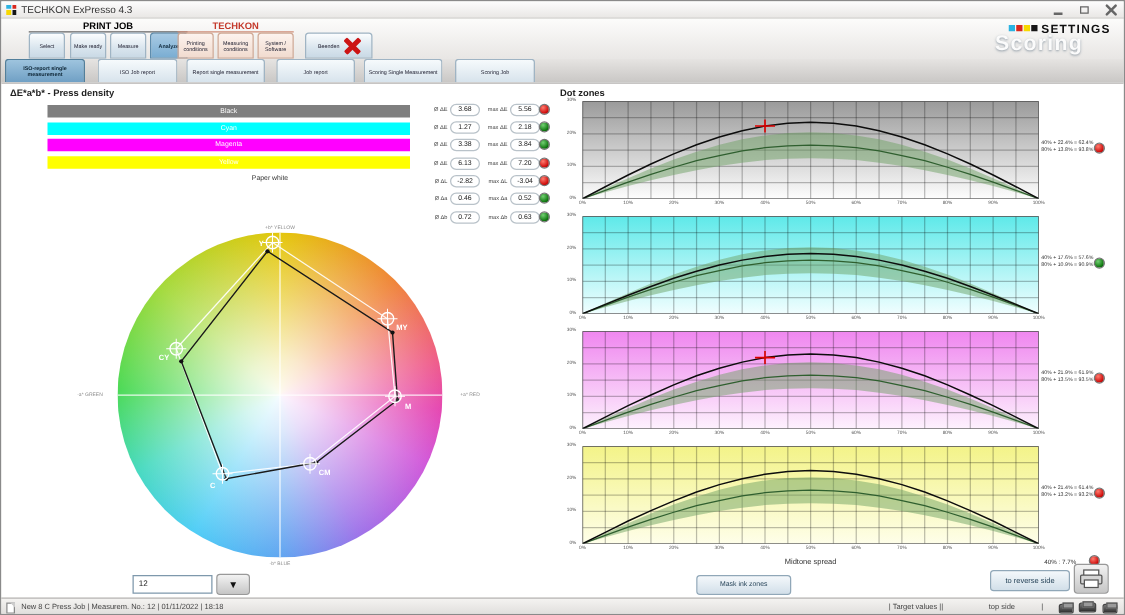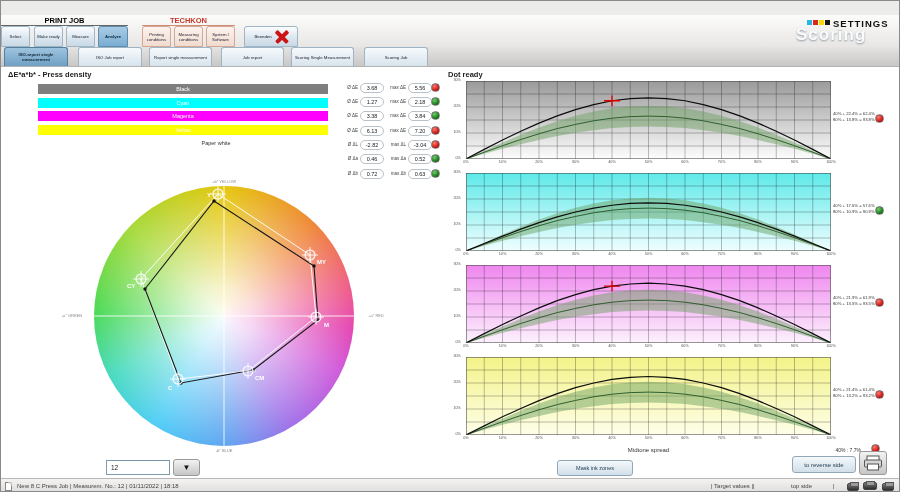--- a/index.html
+++ b/index.html
@@ -86,23 +86,43 @@
   .doc-icon{position:absolute;width:7px;height:9px;background:#fff;border:1px solid #888}
   .doc-icon::after{content:"";position:absolute;right:-1px;top:-1px;border:2px solid #ccc;border-left-color:transparent;border-bottom-color:transparent}
   .devicon{position:absolute;width:12px;height:8px;border-radius:2px;background:linear-gradient(#7a7a7a,#2e2e2e);border:1px solid #444}
   .devicon::before{content:"";position:absolute;left:2px;top:-2px;width:7px;height:3px;background:#9a9a9a;border:1px solid #555}
 </style>
 </head>
 <body>
 
 <div class="window">
 
+  <div class="titlebar">
+    <span class="appicon">
+      <i style="background:#2bb3e2"></i>
+        <i style="background:#d8281e"></i>
+        <i style="background:#f7d800"></i>
+        <i style="background:#161616"></i>
+    </span>
+    <span class="title-text">TECHKON ExPresso 4.3</span>
+    <span class="winctrl">
+      <span class="wc wc-min">
+          <i></i>
+        </span>
+      <span class="wc wc-max">
+          <i></i>
+        </span>
+      <span class="wc">
+          <span class="xmark"></span>
+        </span>
+    </span>
+  </div>
 
   <div class="menubar">
-    <div class="abs" style="left:0;top:1px;width:127px">
+    <div class="abs" style="left:22px;top:1px;width:127px">
       <span class="menu-group-label">PRINT JOB</span>
       <span class="group-rule"></span>
       <div class="tab" style="left:0;top:10px;width:29px;height:21px">Select</div>
       <div class="tab" style="left:33px;top:10px;width:29px;height:21px">Make ready</div>
       <div class="tab" style="left:65px;top:10px;width:29px;height:21px">Measure</div>
       <div class="tab sel" style="left:97px;top:10px;width:30px;height:21px">Analyze</div>
     </div>
     <div class="abs" style="left:141px;top:1px;width:93px">
       <span class="menu-group-label settings-label">TECHKON</span>
       <span class="group-rule settings-rule"></span>
@@ -225,21 +245,21 @@
         <circle cx="47" cy="93" r="5" fill="rgba(255,255,255,.12)" stroke="#fff" stroke-width="1.1"></circle>
          <path d="M 39 93 H 55 M 47 85 V 101" stroke="#fff" stroke-width="0.8" fill="none"></path>
          <text x="33" y="102" font-size="6" font-weight="bold" fill="#fff" font-family="Liberation Sans, sans-serif">CY</text>
       </svg>
   </div>
   <span class="axis-lab" style="left:193px;top:178px;width:60px">+b* YELLOW</span>
   <span class="axis-lab" style="left:193px;top:447px;width:60px">-b* BLUE</span>
   <span class="axis-lab" style="left:52px;top:312px;width:38px">-a* GREEN</span>
   <span class="axis-lab" style="left:356px;top:312px;width:38px">+a* RED</span>
 
-  <span class="abs heading" style="left:447px;top:69px">Dot ready</span>
+  <span class="abs heading" style="left:447px;top:69px">Dot zones</span>
 
   <div class="dg-chart">
     <svg style="top: 80px; background: linear-gradient(rgb(154, 154, 154), rgb(253, 253, 253));" viewBox="0 0 100 30" preserveAspectRatio="none">
         <line class="grid" vector-effect="non-scaling-stroke" x1="0" y1="0" x2="0" y2="30"></line>
         <line class="grid" vector-effect="non-scaling-stroke" x1="5" y1="0" x2="5" y2="30"></line>
         <line class="grid" vector-effect="non-scaling-stroke" x1="10" y1="0" x2="10" y2="30"></line>
         <line class="grid" vector-effect="non-scaling-stroke" x1="15" y1="0" x2="15" y2="30"></line>
         <line class="grid" vector-effect="non-scaling-stroke" x1="20" y1="0" x2="20" y2="30"></line>
         <line class="grid" vector-effect="non-scaling-stroke" x1="25" y1="0" x2="25" y2="30"></line>
         <line class="grid" vector-effect="non-scaling-stroke" x1="30" y1="0" x2="30" y2="30"></line>

